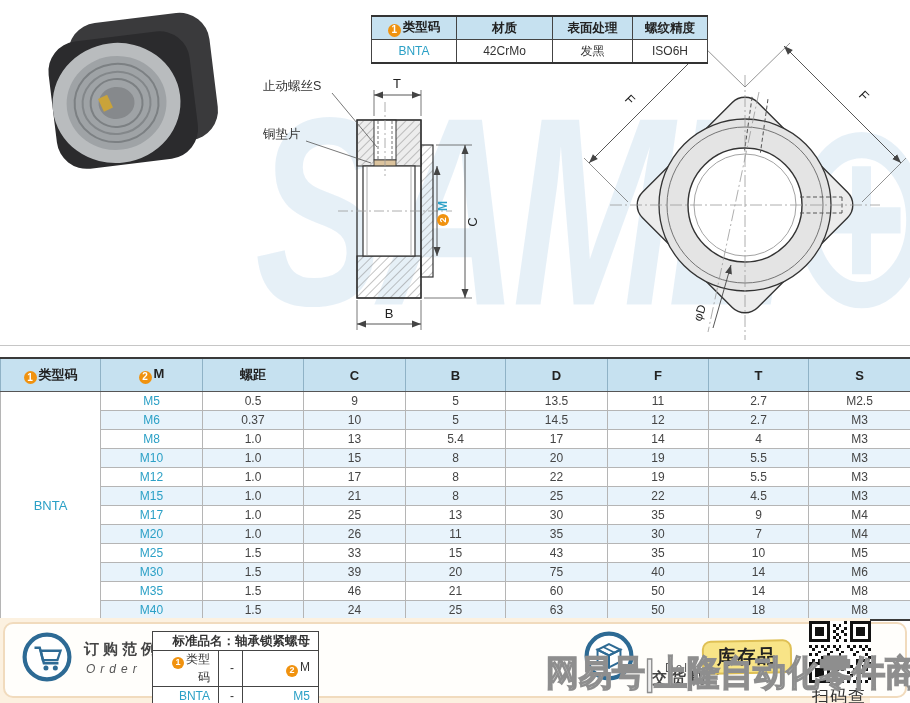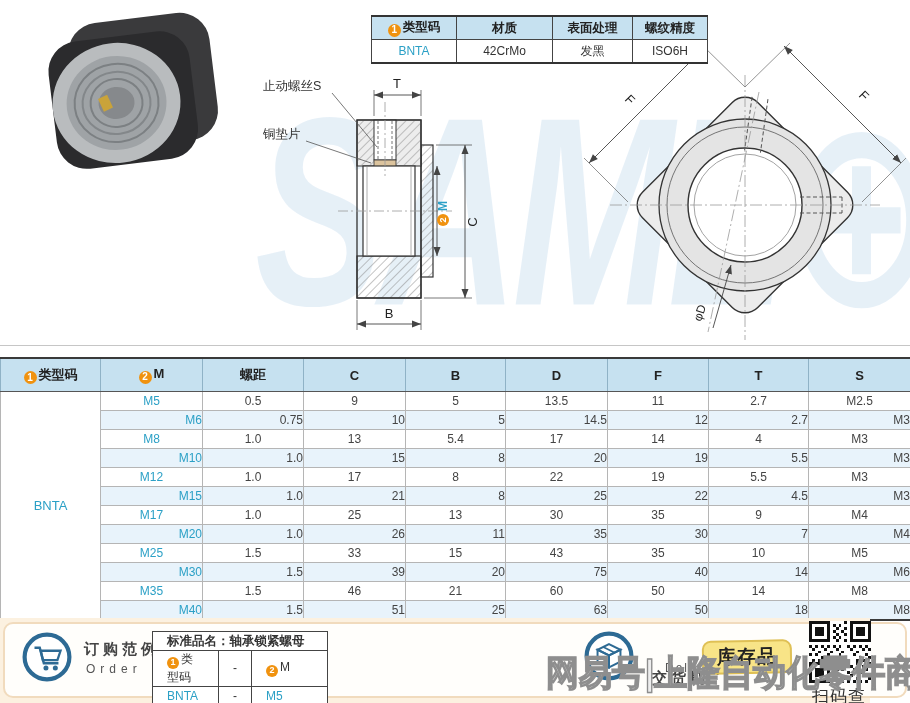--- a/index.html
+++ b/index.html
@@ -30,37 +30,37 @@
   .top-divider{position:absolute;left:0;top:345px;width:910px;height:1px;background:#c6c6c6;z-index:2;}
 
   
   .main-wrap{position:absolute;left:0;top:357px;z-index:3;}
   .main{border-collapse:collapse;table-layout:fixed;width:910px;
         border-top:2px solid #3a3a3a;border-bottom:2px solid #3a3a3a;}
   .main th{background:#c6e1f0;font-size:13px;font-weight:bold;color:#222;height:30px;
            border-left:1px solid #8fb2c6;border-right:1px solid #8fb2c6;border-bottom:1px solid #555;}
   .main td{font-size:12px;text-align:center;height:18px;padding:0;color:#444;
            border:1px solid #b5b5b5;border-top:none;background:#fff;}
-  .main tr.stripe td{background:#e8f3fb;text-align:right;}
+  .main tr.stripe td{background:#e8f3fb;}
   .main td.typecell{background:#fff;color:#2ba0c6;font-size:13px;border-bottom:none;}
   .main td.mcode{color:#2ba0c6;}
 
   .num-badge{display:inline-flex;width:13px;height:13px;border-radius:50%;background:#f0920f;
              color:#fff;font-size:10px;font-weight:bold;align-items:center;justify-content:center;
              vertical-align:-2px;margin-right:2px;line-height:1;}
 
   
   .bottom{position:absolute;left:0;top:618px;width:870px;height:85px;background:#fcf1e0;z-index:4;}
   .bottom-panel{position:absolute;left:3px;top:4px;width:900px;height:72px;background:#fffefb;
                 border:2px solid #f1dbbd;border-radius:10px;}
   .round-icon{position:absolute;width:50px;height:50px;}
   .cn-title{position:absolute;font-size:15px;font-weight:bold;color:#444;letter-spacing:4px;white-space:nowrap;}
   .en-title{position:absolute;font-size:12px;color:#555;letter-spacing:5px;white-space:nowrap;}
   .order-table{position:absolute;left:152px;top:13px;border-collapse:collapse;table-layout:fixed;background:#fff;}
-  .order-table td{border:1px solid #444;text-align:left;font-size:12px;padding:0 14px;height:18px;color:#333;}
+  .order-table td{border:1px solid #444;text-align:right;font-size:12px;padding:0 8px;height:18px;color:#333;}
   .order-table td.name{font-weight:bold;font-size:12.5px;}
   .order-table td.teal{color:#2ba0c6;}
   .stock-badge{position:absolute;left:702px;top:22px;width:86px;height:30px;background:#f8e487;
                border:2px solid #dfc055;border-radius:9px;display:flex;align-items:center;justify-content:center;
                font-size:19px;font-weight:bold;color:#222;transform:rotate(-1deg);letter-spacing:1px;}
   .qr{position:absolute;left:806px;top:3px;}
   .qr-caption{position:absolute;left:812px;top:67px;font-size:17px;color:#333;letter-spacing:1px;}
 
   
   .site-wm{position:absolute;left:546px;top:651px;z-index:30;font-size:33px;font-weight:bold;
@@ -240,21 +240,21 @@
             <td>0.5</td>
             <td>9</td>
             <td>5</td>
             <td>13.5</td>
             <td>11</td>
             <td>2.7</td>
             <td>M2.5</td>
           </tr>
           <tr class="stripe">
             <td class="mcode">M6</td>
-            <td>0.75</td>
+            <td>0.37</td>
             <td>10</td>
             <td>5</td>
             <td>14.5</td>
             <td>12</td>
             <td>2.7</td>
             <td>M3</td>
           </tr>
           <tr>
             <td class="mcode">M8</td>
             <td>1.0</td>
@@ -341,21 +341,21 @@
             <td>46</td>
             <td>21</td>
             <td>60</td>
             <td>50</td>
             <td>14</td>
             <td>M8</td>
           </tr>
           <tr class="stripe">
             <td class="mcode">M40</td>
             <td>1.5</td>
-            <td>51</td>
+            <td>24</td>
             <td>25</td>
             <td>63</td>
             <td>50</td>
             <td>18</td>
             <td>M8</td>
           </tr>
         </tbody>
     </table>
   </div>
 
@@ -363,21 +363,21 @@
     <div class="bottom-panel"></div>
 
     <svg class="round-icon" style="left:22px;top:14px;" viewBox="0 0 48 48">
       <circle cx="24" cy="24" r="21.5" fill="#fff" stroke="#2d6a94" stroke-width="4"></circle>
       <polyline points="12,15 17,15 21,30 35,30" fill="none" stroke="#2d6a94" stroke-width="2.4"></polyline>
       <polygon points="18,18 37,18 34,27 20,27" fill="none" stroke="#2d6a94" stroke-width="2.2"></polygon>
       <circle cx="23" cy="34.5" r="2.4" fill="#2d6a94"></circle>
       <circle cx="32" cy="34.5" r="2.4" fill="#2d6a94"></circle>
     </svg>
     <div class="cn-title" style="left:84px;top:22px;">订购范例</div>
-    <div class="en-title" style="left:86px;top:44px;">Order</div>
+    <div class="en-title" style="left:86px;top:44px;font-style:italic;">Order</div>
 
     <table class="order-table">
       <colgroup>
           <col style="width:66px">
           <col style="width:24px">
           <col style="width:76px">
         </colgroup>
       <tbody>
           <tr>
         <td colspan="3" class="name">标准品名：轴承锁紧螺母</td>

